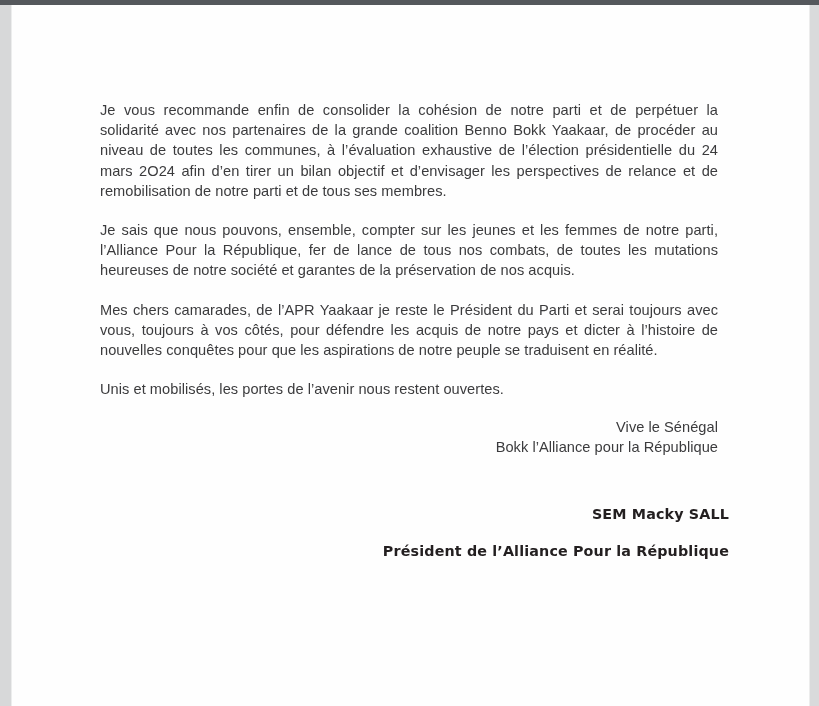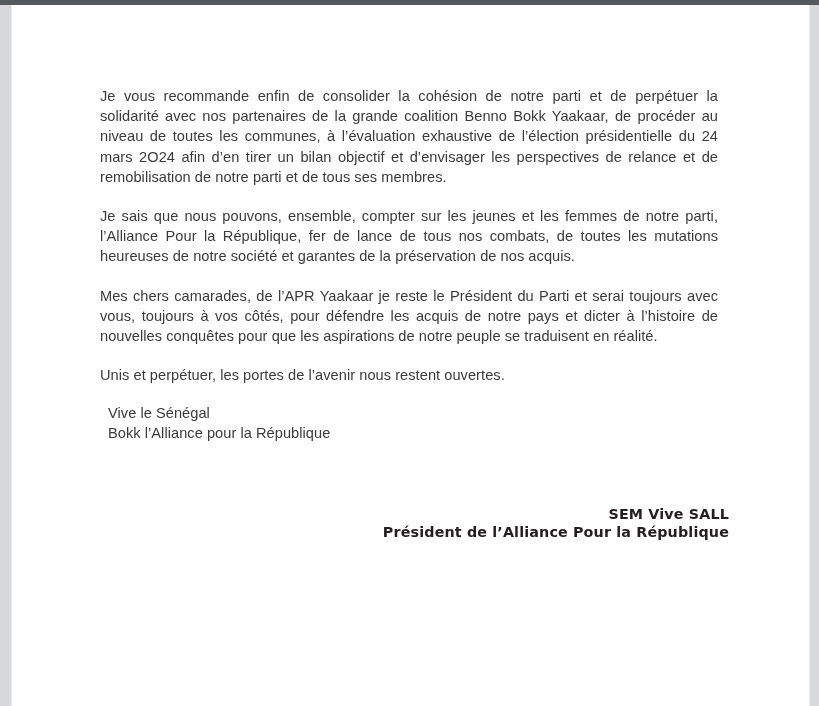--- a/index.html
+++ b/index.html
@@ -62,21 +62,21 @@
     left: 11px;
     width: 799px;
     height: 701px;
     background: #fefefe;
     box-shadow: inset 1px 0 0 #eceded, inset -1px 0 0 #ececec;
   }
 
   
   .letter-body {
     position: absolute;
-    top: 81px;
+    top: 95px;
     left: 89px;
     width: 618px;
   }
 
   .para {
     margin: 0 0 19px 0;
     font-size: 14.6px;
     line-height: 20.2px;
     color: #3b3b3d;
     text-align: justify;
@@ -84,23 +84,24 @@
     letter-spacing: 0.05px;
     -webkit-font-smoothing: antialiased;
   }
 
   
   .para.no-justify {
     text-align: left;
   }
 
   .slogans {
-    margin: 8px;
+    margin: 0;
     padding: 0;
     list-style: none;
+    text-align: right;
   }
   .slogans li {
     font-size: 14.6px;
     line-height: 19.4px;
     color: #3b3b3d;
     letter-spacing: 0.05px;
     white-space: nowrap;
   }
 
   
@@ -113,20 +114,21 @@
   }
   .sig-name {
     font-family: "DejaVu Sans", sans-serif;
     font-size: 14.3px;
     font-weight: bold;
     color: #231f20;
     letter-spacing: 0.15px;
     line-height: 18px;
   }
   .sig-title {
+    margin-top: 19px;
     font-family: "DejaVu Sans", sans-serif;
     font-size: 14.3px;
     font-weight: bold;
     color: #231f20;
     letter-spacing: 0.15px;
     line-height: 18px;
   }
 </style>
 </head>
 <body>
@@ -141,29 +143,29 @@
   <div class="page">
 
     <div class="letter-body">
 
       <p class="para">Je vous recommande enfin de consolider la cohésion de notre parti et de perpétuer la solidarité avec nos partenaires de la grande coalition Benno Bokk Yaakaar, de procéder au niveau de toutes les communes, à l’évaluation exhaustive de l’élection présidentielle du 24 mars 2O24 afin d’en tirer un bilan objectif et d’envisager les perspectives de relance et de remobilisation de notre parti et de tous ses membres.</p>
 
       <p class="para">Je sais que nous pouvons, ensemble, compter sur les jeunes et les femmes de notre parti, l’Alliance Pour la République, fer de lance de tous nos combats, de toutes les mutations heureuses de notre société et garantes de la préservation de nos acquis.</p>
 
       <p class="para">Mes chers camarades, de l’APR Yaakaar je reste le Président du Parti et serai toujours avec vous, toujours à vos côtés, pour défendre les acquis de notre pays et dicter à l’histoire de nouvelles conquêtes pour que les aspirations de notre peuple se traduisent en  réalité.</p>
 
-      <p class="para no-justify">Unis et perpétuer, les portes de l’avenir nous restent ouvertes.</p>
+      <p class="para no-justify">Unis et mobilisés, les portes de l’avenir nous restent ouvertes.</p>
 
       <ul class="slogans">
         <li>Vive le Sénégal</li>
         <li>Bokk l’Alliance pour la République</li>
       </ul>
 
     </div>
 
     <div class="signature">
-      <div class="sig-name">SEM Vive SALL</div>
+      <div class="sig-name">SEM Macky SALL</div>
       <div class="sig-title">Président de l’Alliance Pour la République</div>
     </div>
 
   </div>
 
 </div>
 
 </body></html>

